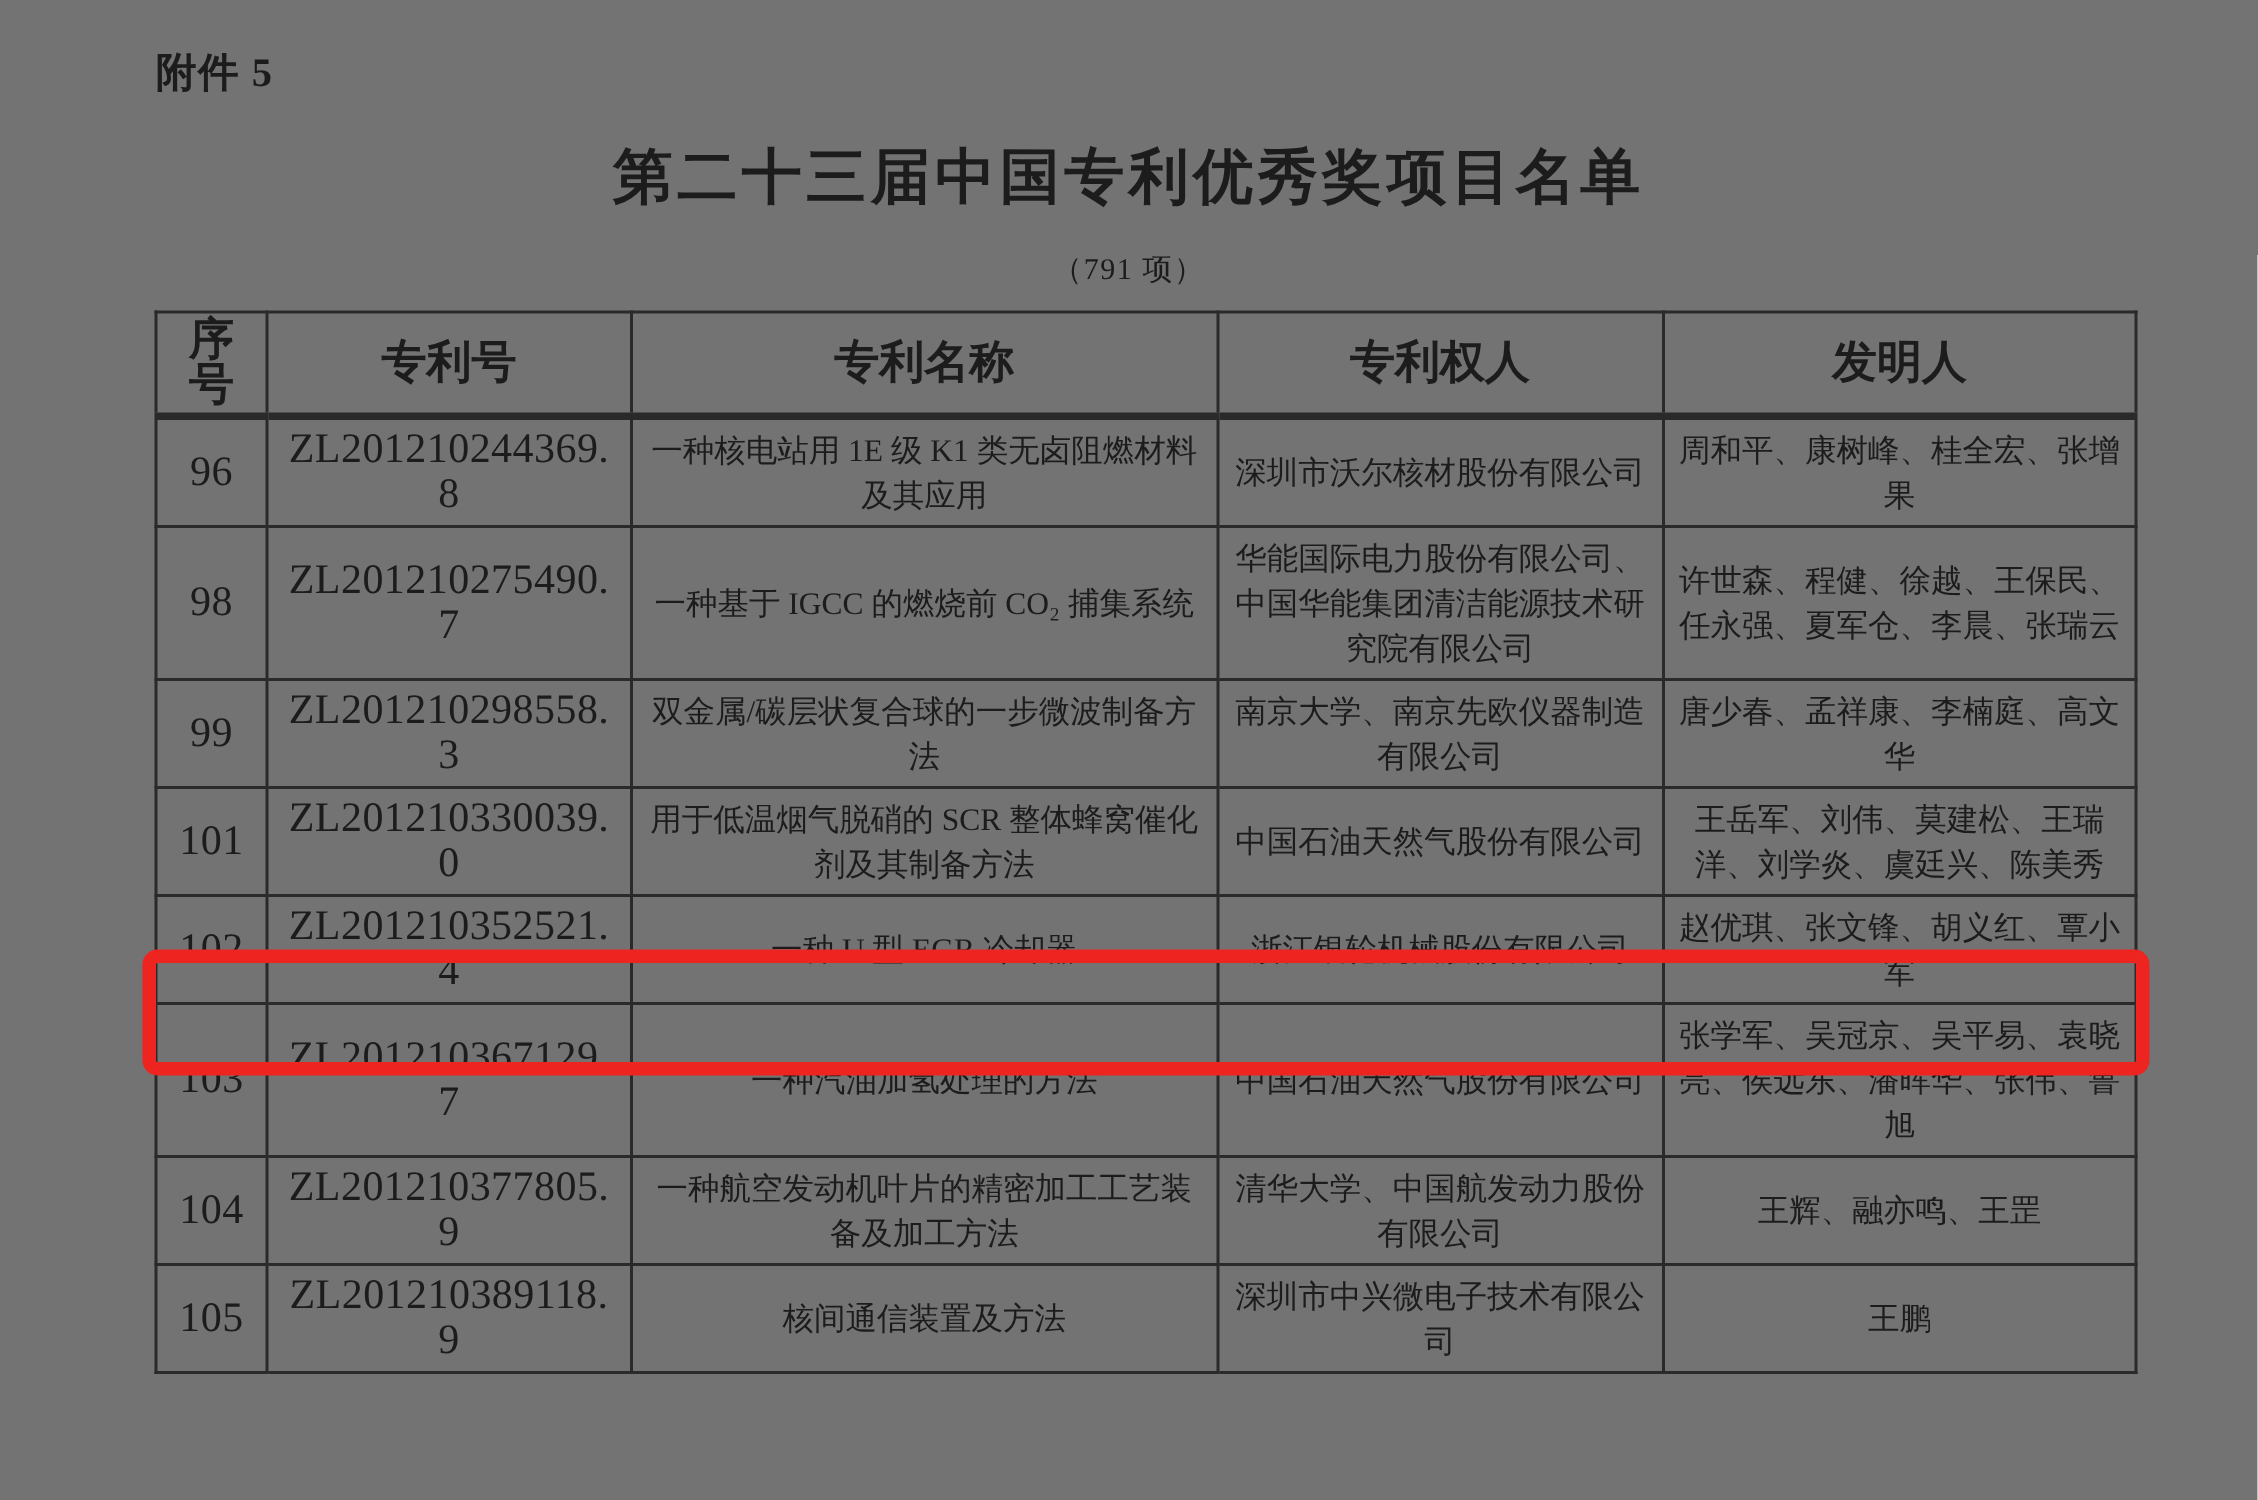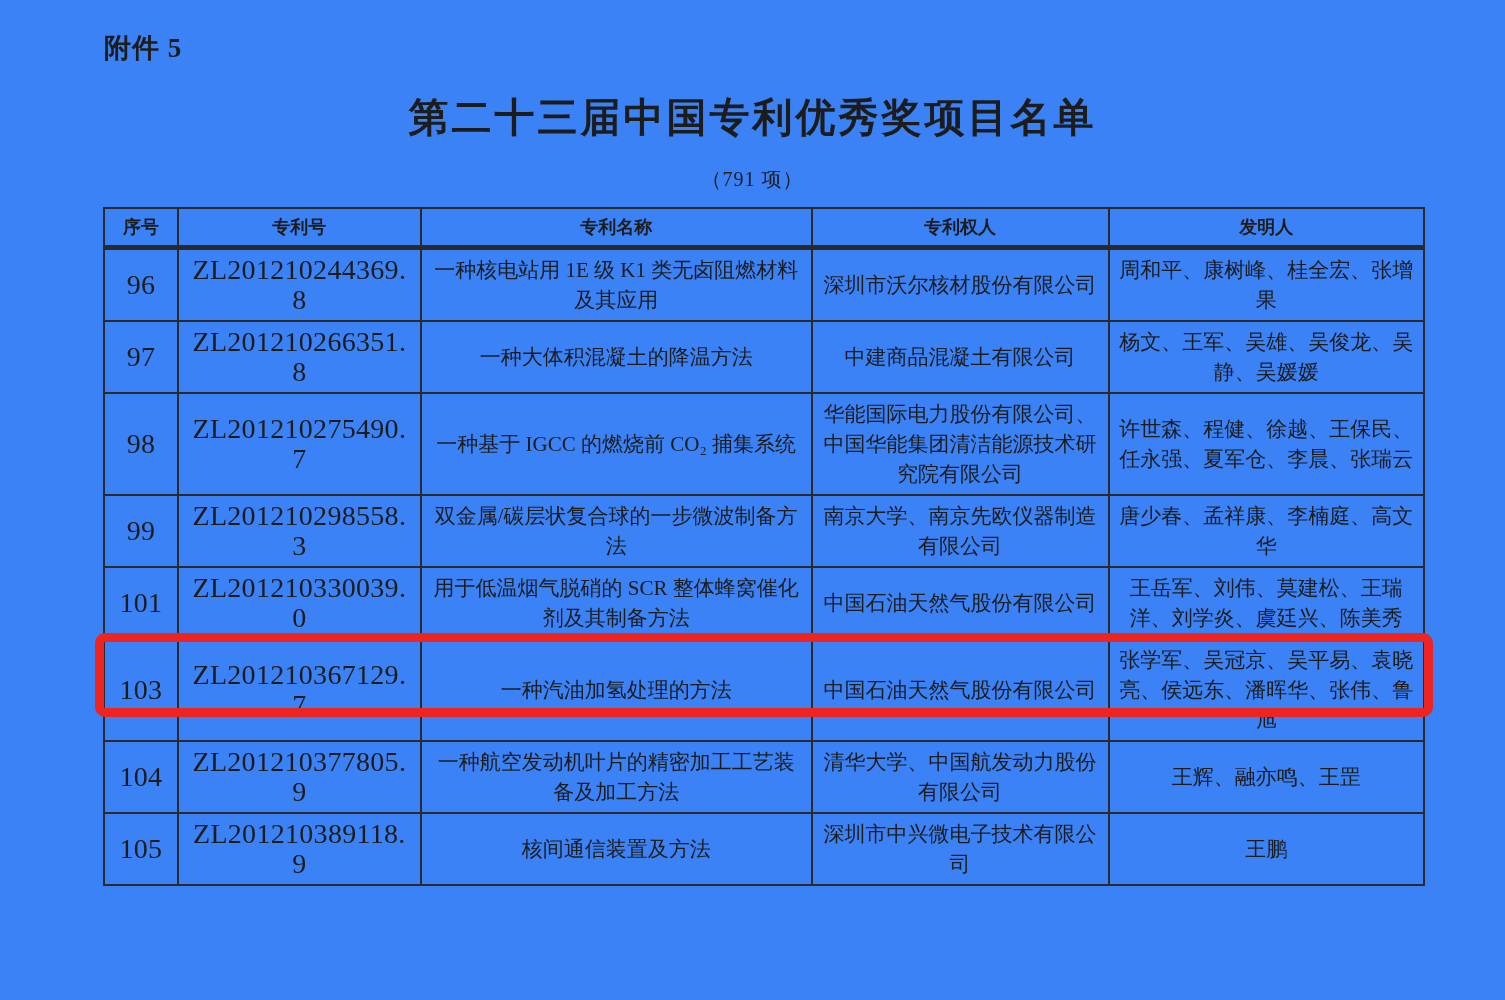--- a/index.html
+++ b/index.html
@@ -6,21 +6,21 @@
     margin: 0;
     padding: 0;
     background: #ffffff;
     font-family: "Liberation Serif", "DejaVu Serif", serif;
     color: #1c1c1c;
   }
   #page {
     position: relative;
     width: 1505px;
     height: 1000px;
-    background: #3b82f6;
+    background: #737373;
     overflow: hidden;
   }
   .attachment-label {
     position: absolute;
     left: 104px;
     top: 30px;
     font-size: 27px;
     font-weight: 600;
     letter-spacing: 1px;
   }
@@ -57,21 +57,21 @@
   .patent-table th, .patent-table td {
     border: 2px solid #2a2a2a;
     text-align: center;
     vertical-align: middle;
     padding: 5px 8px;
     font-size: 21px;
     line-height: 30px;
     word-break: break-word;
   }
   .patent-table th {
-    font-size: 18px;
+    font-size: 30px;
     font-weight: 700;
     padding: 3px 6px;
     height: 30px;
     border-bottom-width: 5px;
   }
   .patent-table td.cell-no,
   .patent-table td.cell-patent-no {
     font-size: 28px;
     letter-spacing: 0.3px;
   }
@@ -115,46 +115,46 @@
       </thead>
       <tbody>
           <tr>
             <td class="cell-no">96</td>
             <td class="cell-patent-no">ZL201210244369.8</td>
             <td class="cell-name">一种核电站用 1E 级 K1 类无卤阻燃材料及其应用</td>
             <td class="cell-patentee">深圳市沃尔核材股份有限公司</td>
             <td class="cell-inventors">周和平、康树峰、桂全宏、张增果</td>
           </tr>
           <tr>
-            <td class="cell-no">97</td>
-            <td class="cell-patent-no">ZL201210266351.8</td>
-            <td class="cell-name">一种大体积混凝土的降温方法</td>
-            <td class="cell-patentee">中建商品混凝土有限公司</td>
-            <td class="cell-inventors">杨文、王军、吴雄、吴俊龙、吴静、吴媛媛</td>
-          </tr>
-          <tr>
             <td class="cell-no">98</td>
             <td class="cell-patent-no">ZL201210275490.7</td>
             <td class="cell-name">一种基于 IGCC 的燃烧前 CO₂ 捕集系统</td>
             <td class="cell-patentee">华能国际电力股份有限公司、中国华能集团清洁能源技术研究院有限公司</td>
             <td class="cell-inventors">许世森、程健、徐越、王保民、任永强、夏军仓、李晨、张瑞云</td>
           </tr>
           <tr>
             <td class="cell-no">99</td>
             <td class="cell-patent-no">ZL201210298558.3</td>
             <td class="cell-name">双金属/碳层状复合球的一步微波制备方法</td>
             <td class="cell-patentee">南京大学、南京先欧仪器制造有限公司</td>
             <td class="cell-inventors">唐少春、孟祥康、李楠庭、高文华</td>
           </tr>
           <tr class="highlighted">
             <td class="cell-no">101</td>
             <td class="cell-patent-no">ZL201210330039.0</td>
             <td class="cell-name">用于低温烟气脱硝的 SCR 整体蜂窝催化剂及其制备方法</td>
             <td class="cell-patentee">中国石油天然气股份有限公司</td>
             <td class="cell-inventors">王岳军、刘伟、莫建松、王瑞洋、刘学炎、虞廷兴、陈美秀</td>
+          </tr>
+          <tr>
+            <td class="cell-no">102</td>
+            <td class="cell-patent-no">ZL201210352521.4</td>
+            <td class="cell-name">一种 U 型 EGR 冷却器</td>
+            <td class="cell-patentee">浙江银轮机械股份有限公司</td>
+            <td class="cell-inventors">赵优琪、张文锋、胡义红、覃小军</td>
           </tr>
           <tr>
             <td class="cell-no">103</td>
             <td class="cell-patent-no">ZL201210367129.7</td>
             <td class="cell-name">一种汽油加氢处理的方法</td>
             <td class="cell-patentee">中国石油天然气股份有限公司</td>
             <td class="cell-inventors">张学军、吴冠京、吴平易、袁晓亮、侯远东、潘晖华、张伟、鲁旭</td>
           </tr>
           <tr>
             <td class="cell-no">104</td>

